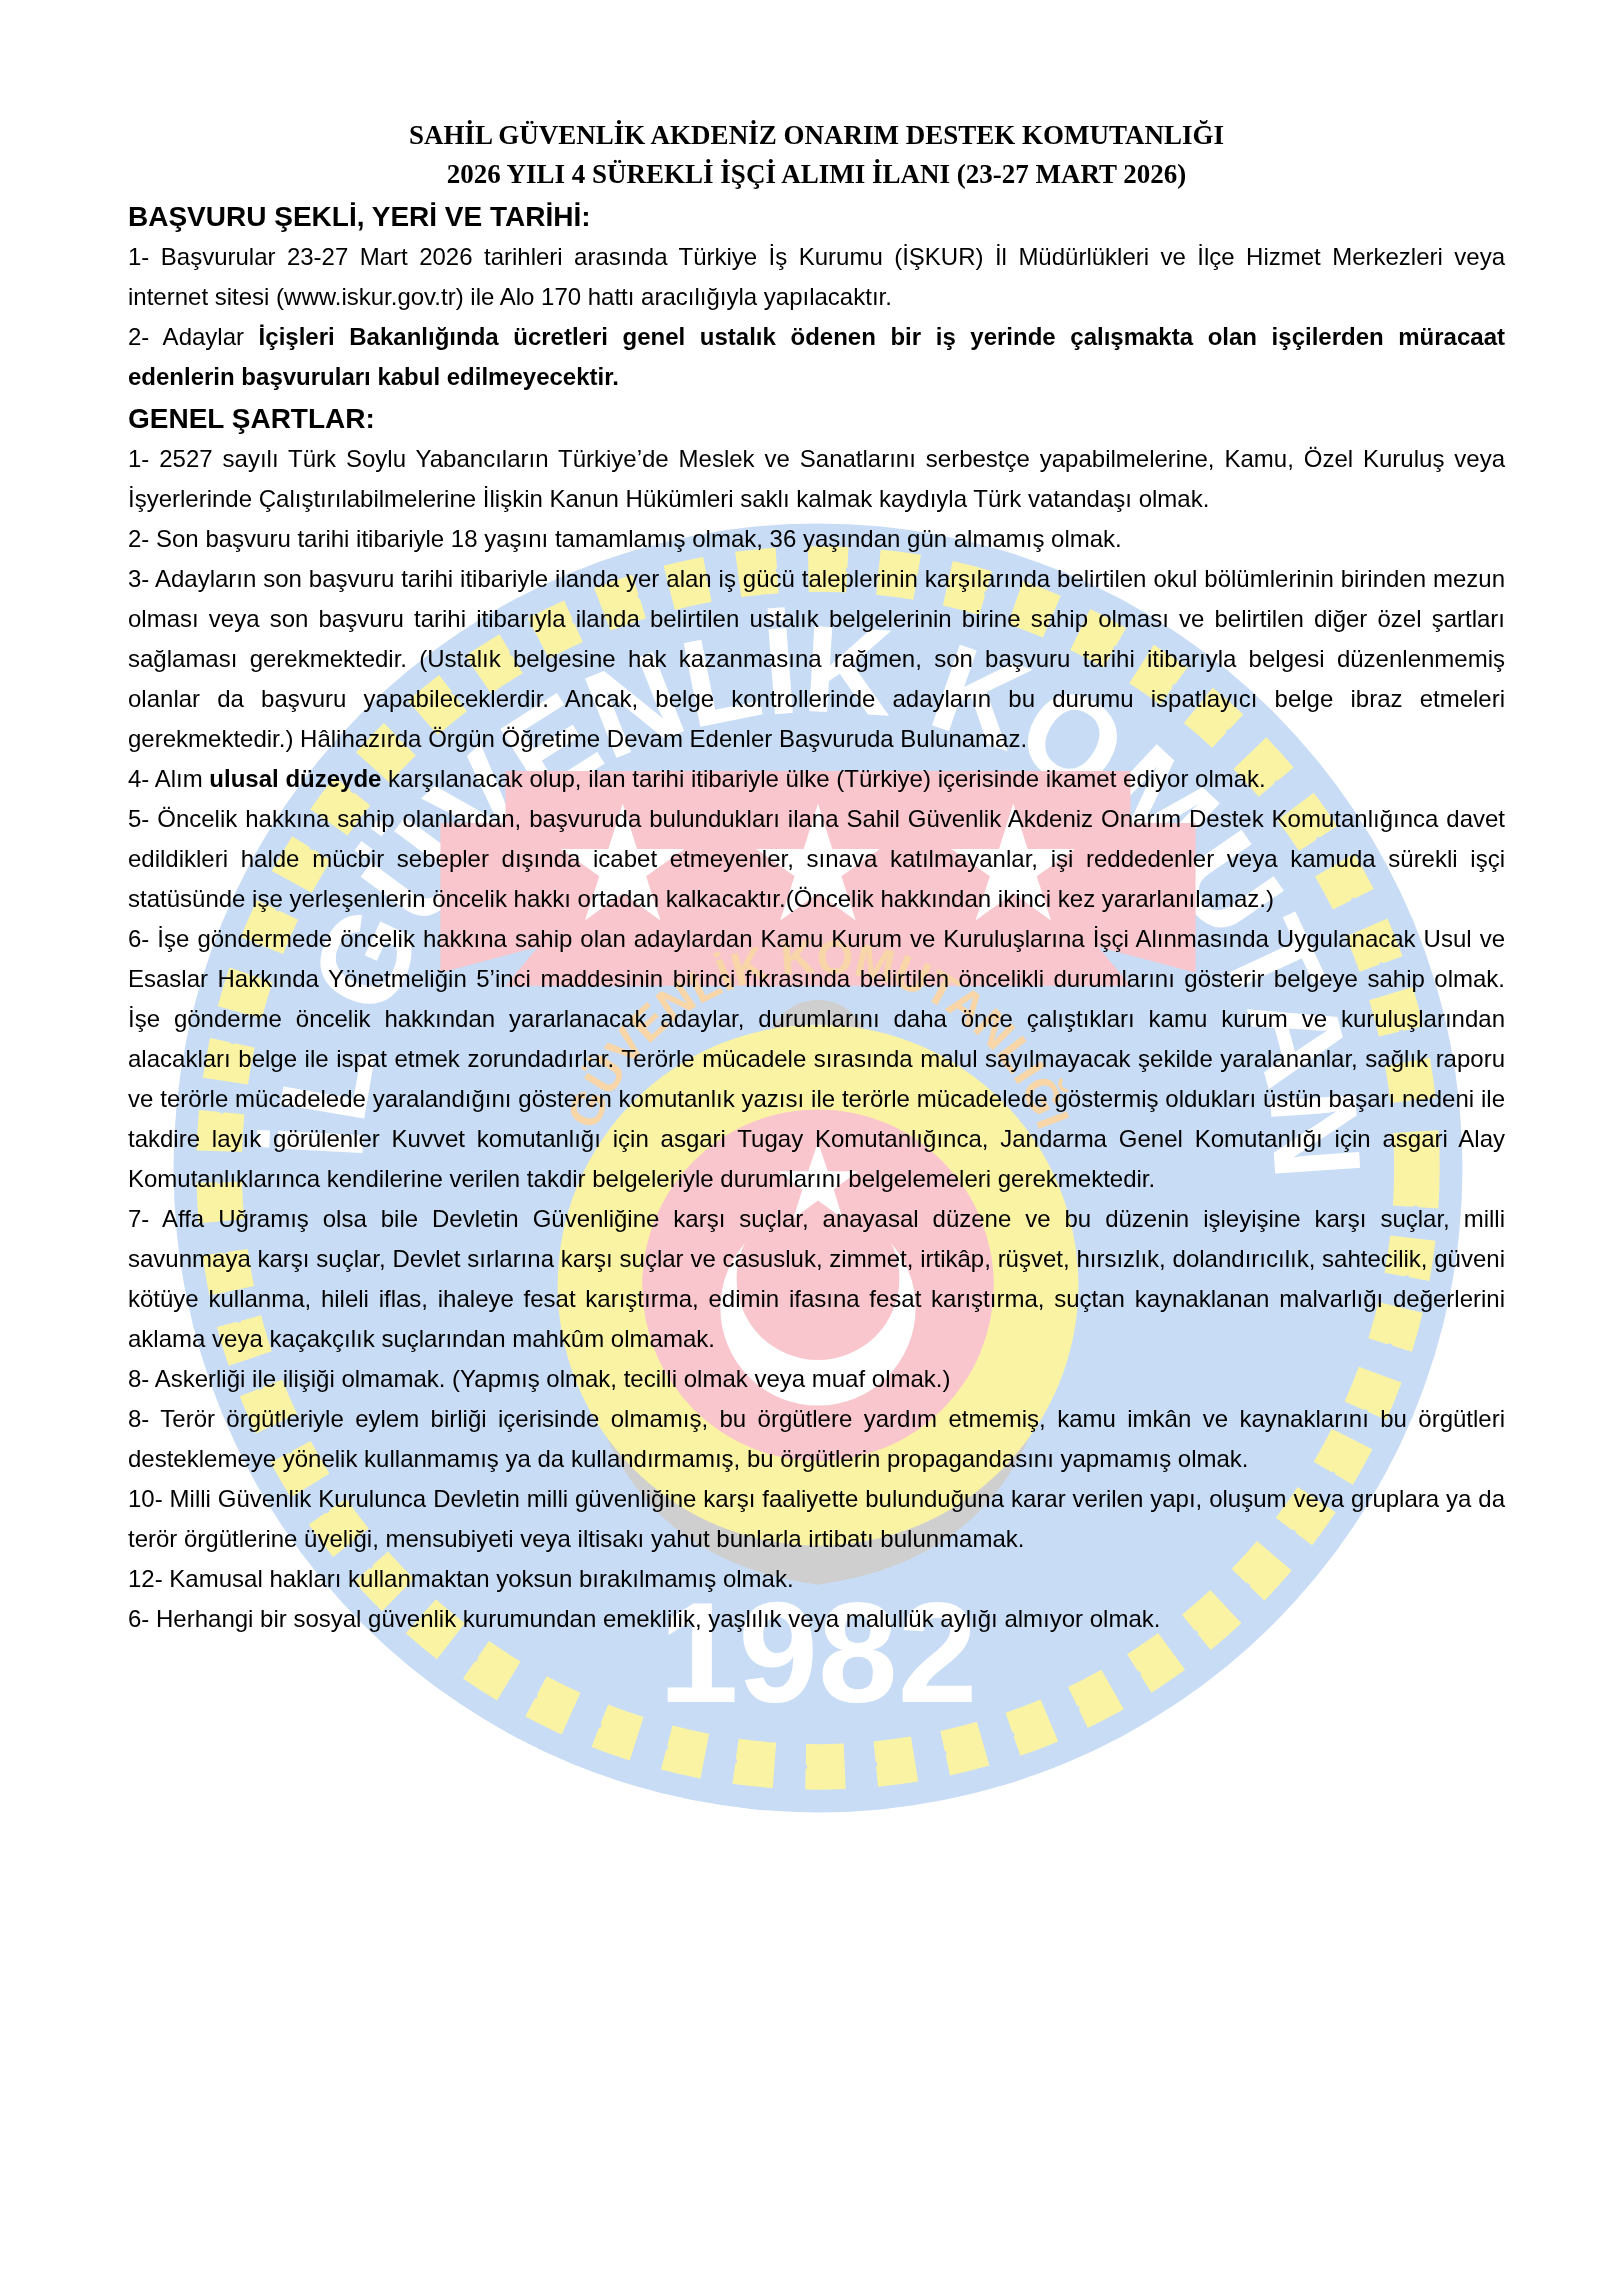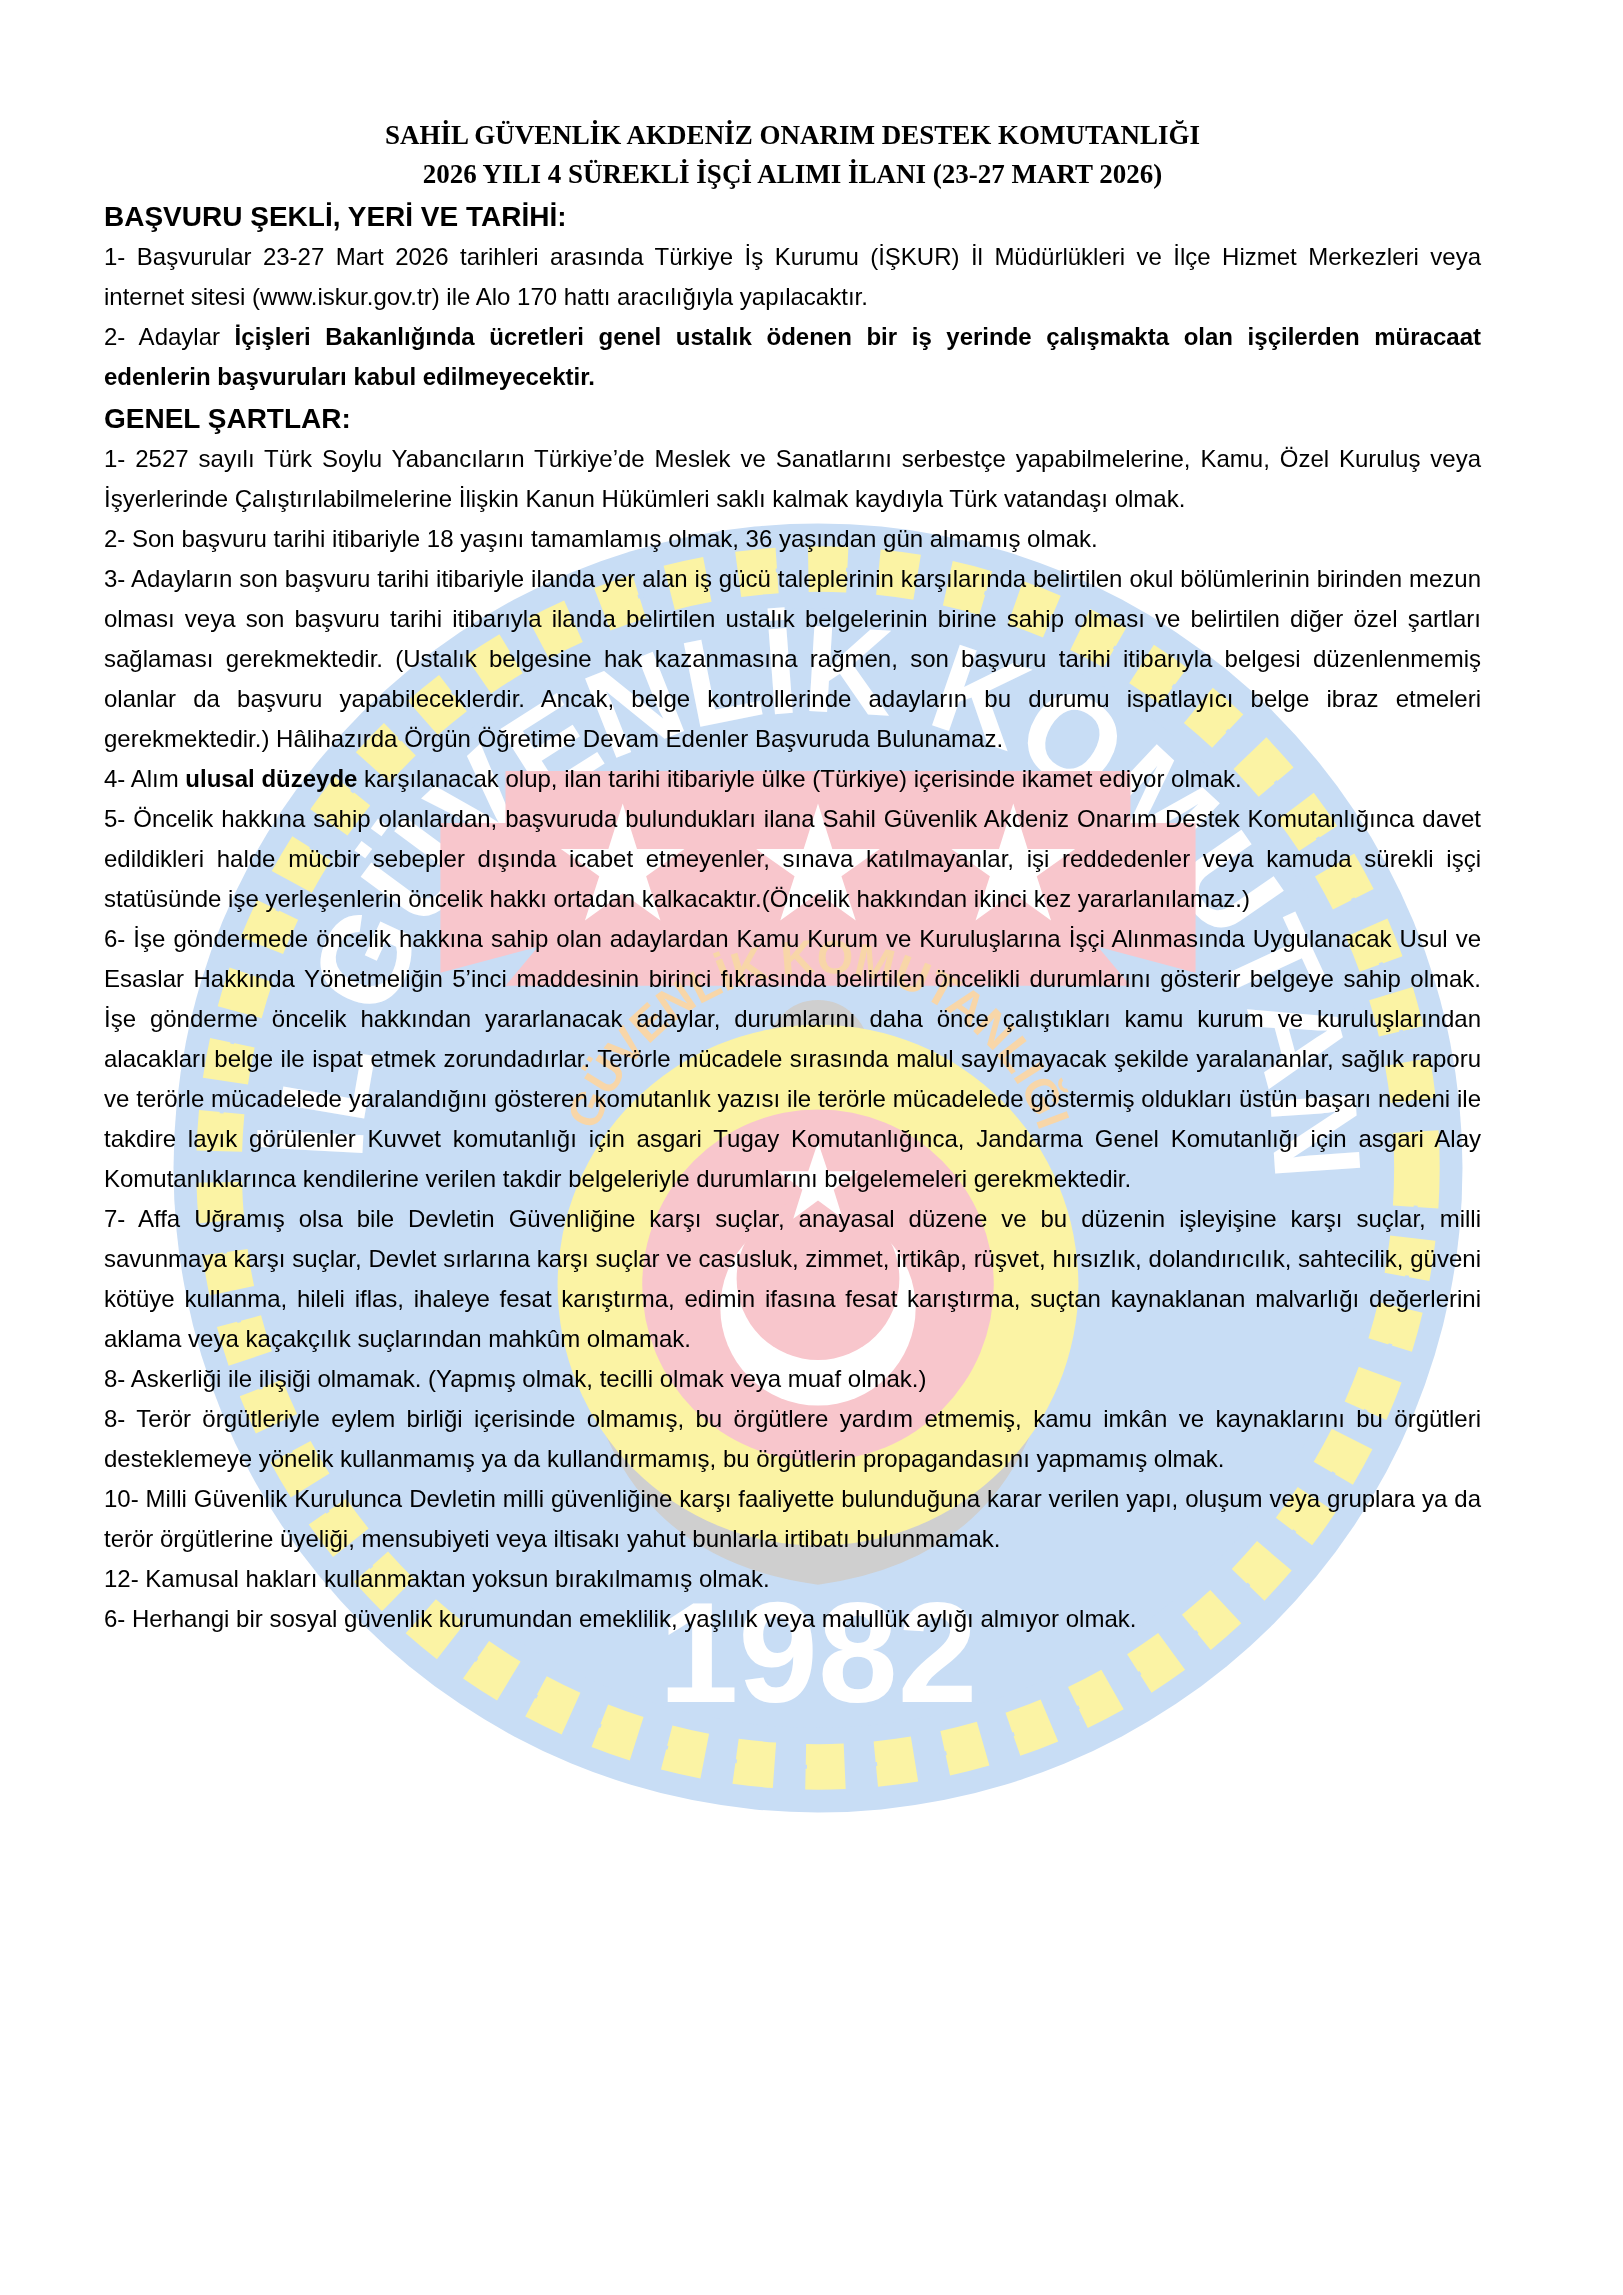--- a/index.html
+++ b/index.html
@@ -3,21 +3,21 @@
 <meta charset="utf-8">
 <style>
   html, body { margin: 0; padding: 0; background: #ffffff; }
   body { width: 1623px; height: 2295px; position: relative; overflow: hidden; }
   .page { position: absolute; left: 0; top: 0; width: 1623px; height: 2295px; background: #ffffff; }
 
   
   .seal { position: absolute; left: 167px; top: 517px; width: 1302px; height: 1302px; z-index: 0; pointer-events: none; }
 
   .content {
-    position: absolute; left: 104px; top: 116px; width: 1377px; z-index: 1;
+    position: absolute; left: 128px; top: 116px; width: 1377px; z-index: 1;
     font-family: "Liberation Sans", sans-serif; color: #000;
   }
   .title {
     font-family: "Liberation Serif", serif; font-weight: bold; font-size: 27px;
     text-align: center; line-height: 39px; letter-spacing: 0px; margin: 0;
   }
   .title.t1 { margin-top: 0px; }
   .section-heading {
     font-weight: bold; font-size: 28px; line-height: 40px; margin: 2.6px 0 0 0;
   }

